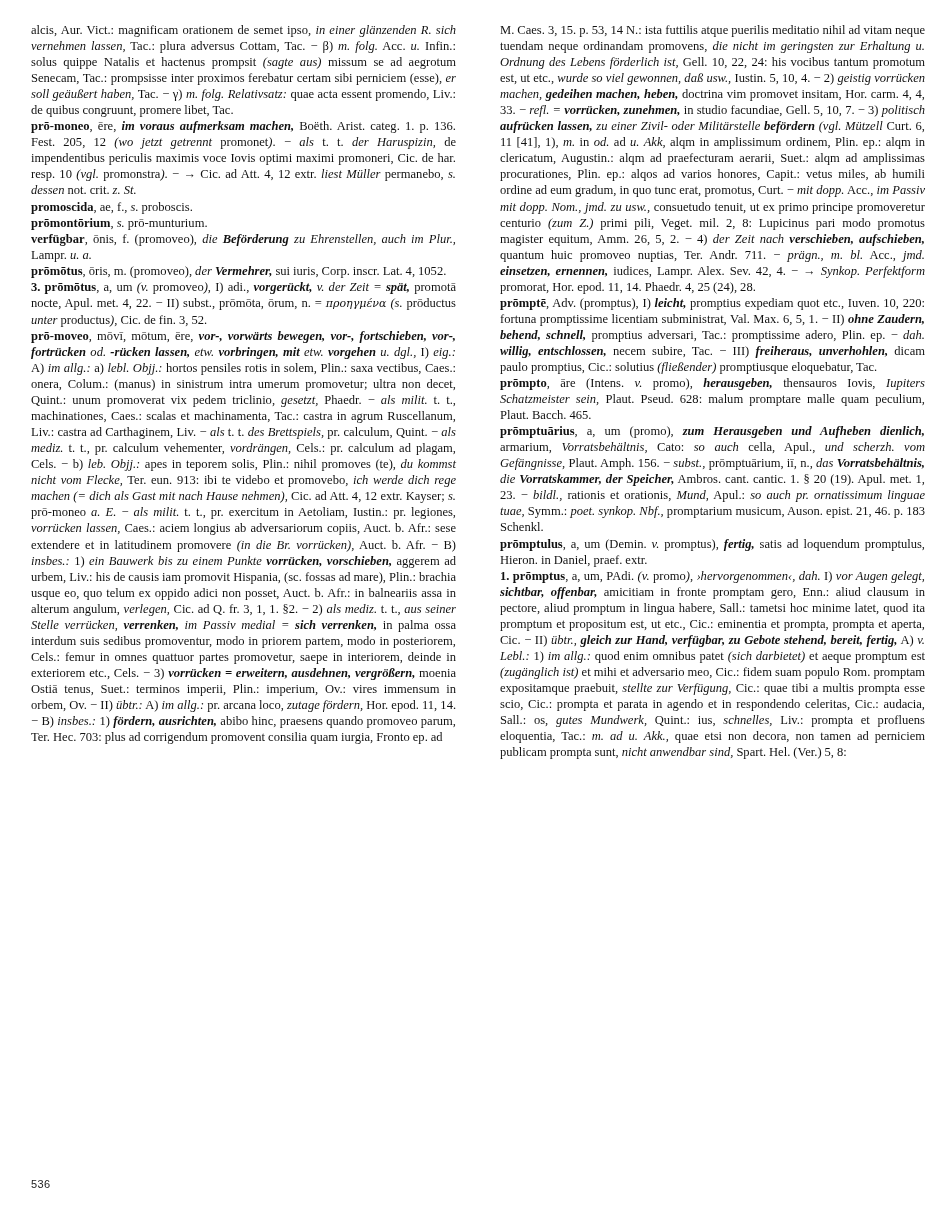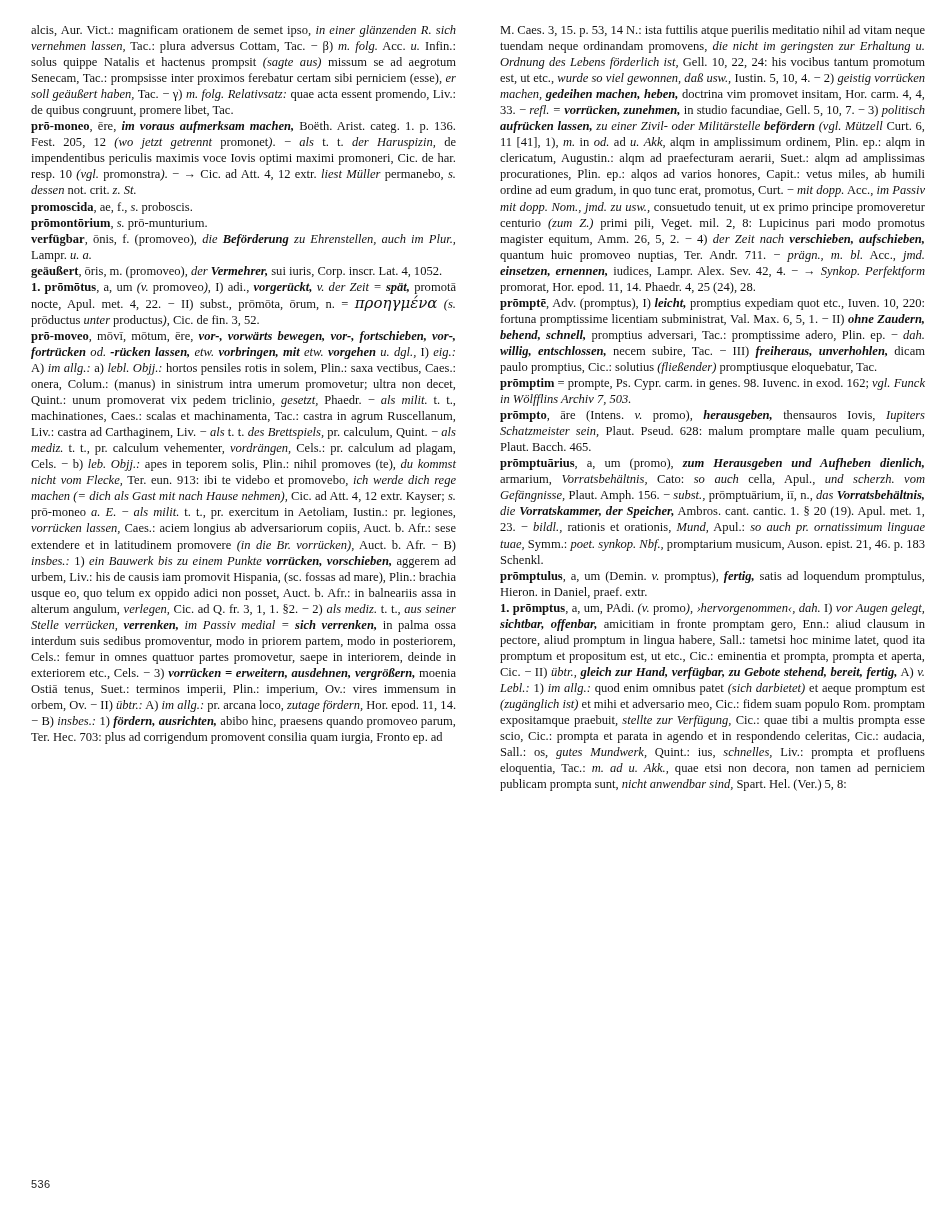--- a/index.html
+++ b/index.html
@@ -55,21 +55,21 @@
   i, .it {
     font-style: italic;
   }
   .bi {
     font-weight: bold;
     font-style: italic;
   }
   .gk {
     font-family: "DejaVu Serif", serif;
     font-style: italic;
-    font-size: 15px;
+    font-size: 11px;
   }
   #page-number {
     position: absolute;
     left: 31px;
     top: 1178px;
     font-size: 11px;
     letter-spacing: 0.4px;
     color: #222;
     font-family: "Liberation Sans", sans-serif;
   }
@@ -80,29 +80,28 @@
 <div id="page">
 
   <div id="columns">
 
     <div class="column" id="col-left">
       <p class="entry">alcis, Aur. Vict.: magnificam orationem de semet ipso, <i>in einer glänzenden R. sich vernehmen lassen,</i> Tac.: plura adversus Cottam, Tac. − β) <i>m. folg.</i> Acc. <i>u.</i> Infin.: solus quippe Natalis et hactenus prompsit <i>(sagte aus)</i> missum se ad aegrotum Senecam, Tac.: prompsisse inter proximos ferebatur certam sibi perniciem (esse), <i>er soll geäußert haben,</i> Tac. − γ) <i>m. folg. Relativsatz:</i> quae acta essent promendo, Liv.: de quibus congruunt, promere libet, Tac.</p>
       <p class="entry"><b>prō-moneo</b>, ēre, <span class="bi">im voraus aufmerksam machen,</span> Boëth. Arist. categ. 1. p. 136. Fest. 205, 12 <i>(wo jetzt getrennt</i> promonet<i>)</i>. − <i>als</i> t. t. <i>der Haruspizin,</i> de impendentibus periculis maximis voce Iovis optimi maximi promoneri, Cic. de har. resp. 10 <i>(vgl.</i> promonstra<i>)</i>. − → Cic. ad Att. 4, 12 extr. <i>liest Müller</i> permanebo, <i>s. dessen</i> not. crit. <i>z. St.</i></p>
       <p class="entry"><b>promoscida</b>, ae, f., <i>s.</i> proboscis.</p>
       <p class="entry"><b>prōmontōrium</b>, <i>s.</i> prō-munturium.</p>
       <p class="entry"><b>verfügbar</b>, ōnis, f. (promoveo), <i>die <b>Beförderung</b> zu Ehrenstellen, auch im Plur.,</i> Lampr. <i>u. a.</i></p>
-      <p class="entry"><b>geäußert</b>, ōris, m. (promoveo), <i>der <b>Vermehrer,</b></i> sui iuris, Corp. inscr. Lat. 4, 1052.</p>
-      <p class="entry"><b>1. prōmōtus</b>, a, um <i>(v.</i> promoveo<i>)</i>, I) adi., <span class="bi">vorgerückt,</span> <i>v. der Zeit = <b>spät,</b></i> promotā nocte, Apul. met. 4, 22. − II) subst., prōmōta, ōrum, n. = <span class="gk">προηγμένα</span> <i>(s.</i> prōductus <i>unter</i> productus<i>)</i>, Cic. de fin. 3, 52.</p>
+      <p class="entry"><b>prōmōtus</b>, ōris, m. (promoveo), <i>der <b>Vermehrer,</b></i> sui iuris, Corp. inscr. Lat. 4, 1052.</p>
+      <p class="entry"><b>3. prōmōtus</b>, a, um <i>(v.</i> promoveo<i>)</i>, I) adi., <span class="bi">vorgerückt,</span> <i>v. der Zeit = <b>spät,</b></i> promotā nocte, Apul. met. 4, 22. − II) subst., prōmōta, ōrum, n. = <span class="gk">προηγμένα</span> <i>(s.</i> prōductus <i>unter</i> productus<i>)</i>, Cic. de fin. 3, 52.</p>
       <p class="entry"><b>prō-moveo</b>, mōvī, mōtum, ēre, <span class="bi">vor-, vorwärts bewegen, vor-, fortschieben, vor-, fortrücken</span> <i>od.</i> <span class="bi">-rücken lassen,</span> <i>etw.</i> <span class="bi">vorbringen, mit</span> <i>etw.</i> <span class="bi">vorgehen</span> <i>u. dgl.,</i> I) <i>eig.:</i> A) <i>im allg.:</i> a) <i>lebl. Objj.:</i> hortos pensiles rotis in solem, Plin.: saxa vectibus, Caes.: onera, Colum.: (manus) in sinistrum intra umerum promovetur; ultra non decet, Quint.: unum promoverat vix pedem triclinio, <i>gesetzt,</i> Phaedr. − <i>als milit.</i> t. t., machinationes, Caes.: scalas et machinamenta, Tac.: castra in agrum Ruscellanum, Liv.: castra ad Carthaginem, Liv. − <i>als</i> t. t. <i>des Brettspiels,</i> pr. calculum, Quint. − <i>als mediz.</i> t. t., pr. calculum vehementer, <i>vordrängen,</i> Cels.: pr. calculum ad plagam, Cels. − b) <i>leb. Objj.:</i> apes in teporem solis, Plin.: nihil promoves (te), <i>du kommst nicht vom Flecke,</i> Ter. eun. 913: ibi te videbo et promovebo, <i>ich werde dich rege machen (= dich als Gast mit nach Hause nehmen),</i> Cic. ad Att. 4, 12 extr. Kayser; <i>s.</i> prō-moneo <i>a. E.</i> − <i>als milit.</i> t. t., pr. exercitum in Aetoliam, Iustin.: pr. legiones, <i>vorrücken lassen,</i> Caes.: aciem longius ab adversariorum copiis, Auct. b. Afr.: sese extendere et in latitudinem promovere <i>(in die Br. vorrücken),</i> Auct. b. Afr. − B) <i>insbes.:</i> 1) <i>ein Bauwerk bis zu einem Punkte</i> <span class="bi">vorrücken, vorschieben,</span> aggerem ad urbem, Liv.: his de causis iam promovit Hispania, (sc. fossas ad mare), Plin.: brachia usque eo, quo telum ex oppido adici non posset, Auct. b. Afr.: in balneariis assa in alterum angulum, <i>verlegen,</i> Cic. ad Q. fr. 3, 1, 1. §2. − 2) <i>als mediz.</i> t. t., <i>aus seiner Stelle verrücken,</i> <span class="bi">verrenken,</span> <i>im Passiv medial =</i> <span class="bi">sich verrenken,</span> in palma ossa interdum suis sedibus promoventur, modo in priorem partem, modo in posteriorem, Cels.: femur in omnes quattuor partes promovetur, saepe in interiorem, deinde in exteriorem etc., Cels. − 3) <span class="bi">vorrücken = erweitern, ausdehnen, vergrößern,</span> moenia Ostiā tenus, Suet.: terminos imperii, Plin.: imperium, Ov.: vires immensum in orbem, Ov. − II) <i>übtr.:</i> A) <i>im allg.:</i> pr. arcana loco, <i>zutage fördern,</i> Hor. epod. 11, 14. − B) <i>insbes.:</i> 1) <span class="bi">fördern, ausrichten,</span> abibo hinc, praesens quando promoveo parum, Ter. Hec. 703: plus ad corrigendum promovent consilia quam iurgia, Fronto ep. ad</p>
     </div>
 
     <div class="column" id="col-right">
       <p class="entry">M. Caes. 3, 15. p. 53, 14 N.: ista futtilis atque puerilis meditatio nihil ad vitam neque tuendam neque ordinandam promovens, <i>die nicht im geringsten zur Erhaltung u. Ordnung des Lebens förderlich ist,</i> Gell. 10, 22, 24: his vocibus tantum promotum est, ut etc., <i>wurde so viel gewonnen, daß usw.,</i> Iustin. 5, 10, 4. − 2) <i>geistig vorrücken machen,</i> <span class="bi">gedeihen machen, heben,</span> doctrina vim promovet insitam, Hor. carm. 4, 4, 33. − <i>refl. =</i> <span class="bi">vorrücken, zunehmen,</span> in studio facundiae, Gell. 5, 10, 7. − 3) <i>politisch</i> <span class="bi">aufrücken lassen,</span> <i>zu einer Zivil- oder Militärstelle</i> <span class="bi">befördern</span> <i>(vgl. Mützell</i> Curt. 6, 11 [41], 1), <i>m.</i> in <i>od.</i> ad <i>u. Akk,</i> alqm in amplissimum ordinem, Plin. ep.: alqm in clericatum, Augustin.: alqm ad praefecturam aerarii, Suet.: alqm ad amplissimas procurationes, Plin. ep.: alqos ad varios honores, Capit.: vetus miles, ab humili ordine ad eum gradum, in quo tunc erat, promotus, Curt. − <i>mit dopp.</i> Acc., <i>im Passiv mit dopp. Nom., jmd. zu usw.,</i> consuetudo tenuit, ut ex primo principe promoveretur centurio <i>(zum Z.)</i> primi pili, Veget. mil. 2, 8: Lupicinus pari modo promotus magister equitum, Amm. 26, 5, 2. − 4) <i>der Zeit nach</i> <span class="bi">verschieben, aufschieben,</span> quantum huic promoveo nuptias, Ter. Andr. 711. − <i>prägn., m. bl.</i> Acc., <i>jmd.</i> <span class="bi">einsetzen, ernennen,</span> iudices, Lampr. Alex. Sev. 42, 4. − → <i>Synkop. Perfektform</i> promorat, Hor. epod. 11, 14. Phaedr. 4, 25 (24), 28.</p>
       <p class="entry"><b>prōmptē</b>, Adv. (promptus), I) <span class="bi">leicht,</span> promptius expediam quot etc., Iuven. 10, 220: fortuna promptissime licentiam subministrat, Val. Max. 6, 5, 1. − II) <span class="bi">ohne Zaudern, behend, schnell,</span> promptius adversari, Tac.: promptissime adero, Plin. ep. − <i>dah.</i> <span class="bi">willig, entschlossen,</span> necem subire, Tac. − III) <span class="bi">freiheraus, unverhohlen,</span> dicam paulo promptius, Cic.: solutius <i>(fließender)</i> promptiusque eloquebatur, Tac.</p>
-      <p class="entry"><b>prōmptim</b> = prompte, Ps. Cypr. carm. in genes. 98. Iuvenc. in exod. 162; <i>vgl. Funck in Wölfflins Archiv 7, 503.</i></p>
       <p class="entry"><b>prōmpto</b>, āre (Intens. <i>v.</i> promo), <span class="bi">herausgeben,</span> thensauros Iovis, <i>Iupiters Schatzmeister sein,</i> Plaut. Pseud. 628: malum promptare malle quam peculium, Plaut. Bacch. 465.</p>
       <p class="entry"><b>prōmptuārius</b>, a, um (promo), <span class="bi">zum Herausgeben und Aufheben dienlich,</span> armarium, <i>Vorratsbehältnis,</i> Cato: <i>so auch</i> cella, Apul., <i>und scherzh. vom Gefängnisse,</i> Plaut. Amph. 156. − <i>subst.,</i> prōmptuārium, iī, n., <i>das <b>Vorratsbehältnis,</b> die <b>Vorratskammer, der Speicher,</b></i> Ambros. cant. cantic. 1. § 20 (19). Apul. met. 1, 23. − <i>bildl.,</i> rationis et orationis, <i>Mund,</i> Apul.: <i>so auch pr. ornatissimum linguae tuae,</i> Symm.: <i>poet. synkop. Nbf.,</i> promptarium musicum, Auson. epist. 21, 46. p. 183 Schenkl.</p>
       <p class="entry"><b>prōmptulus</b>, a, um (Demin. <i>v.</i> promptus), <span class="bi">fertig,</span> satis ad loquendum promptulus, Hieron. in Daniel, praef. extr.</p>
       <p class="entry"><b>1. prōmptus</b>, a, um, PAdi. <i>(v.</i> promo<i>)</i>, <i>›hervorgenommen‹, dah.</i> I) <i>vor Augen gelegt,</i> <span class="bi">sichtbar, offenbar,</span> amicitiam in fronte promptam gero, Enn.: aliud clausum in pectore, aliud promptum in lingua habere, Sall.: tametsi hoc minime latet, quod ita promptum et propositum est, ut etc., Cic.: eminentia et prompta, prompta et aperta, Cic. − II) <i>übtr.,</i> <span class="bi">gleich zur Hand, verfügbar, zu Gebote stehend, bereit, fertig,</span> A) <i>v. Lebl.:</i> 1) <i>im allg.:</i> quod enim omnibus patet <i>(sich darbietet)</i> et aeque promptum est <i>(zugänglich ist)</i> et mihi et adversario meo, Cic.: fidem suam populo Rom. promptam expositamque praebuit, <i>stellte zur Verfügung,</i> Cic.: quae tibi a multis prompta esse scio, Cic.: prompta et parata in agendo et in respondendo celeritas, Cic.: audacia, Sall.: os, <i>gutes Mundwerk,</i> Quint.: ius, <i>schnelles,</i> Liv.: prompta et profluens eloquentia, Tac.: <i>m. ad u. Akk.,</i> quae etsi non decora, non tamen ad perniciem publicam prompta sunt, <i>nicht anwendbar sind,</i> Spart. Hel. (Ver.) 5, 8:</p>
     </div>
 
   </div>
 
   <div id="page-number">536</div>
 

